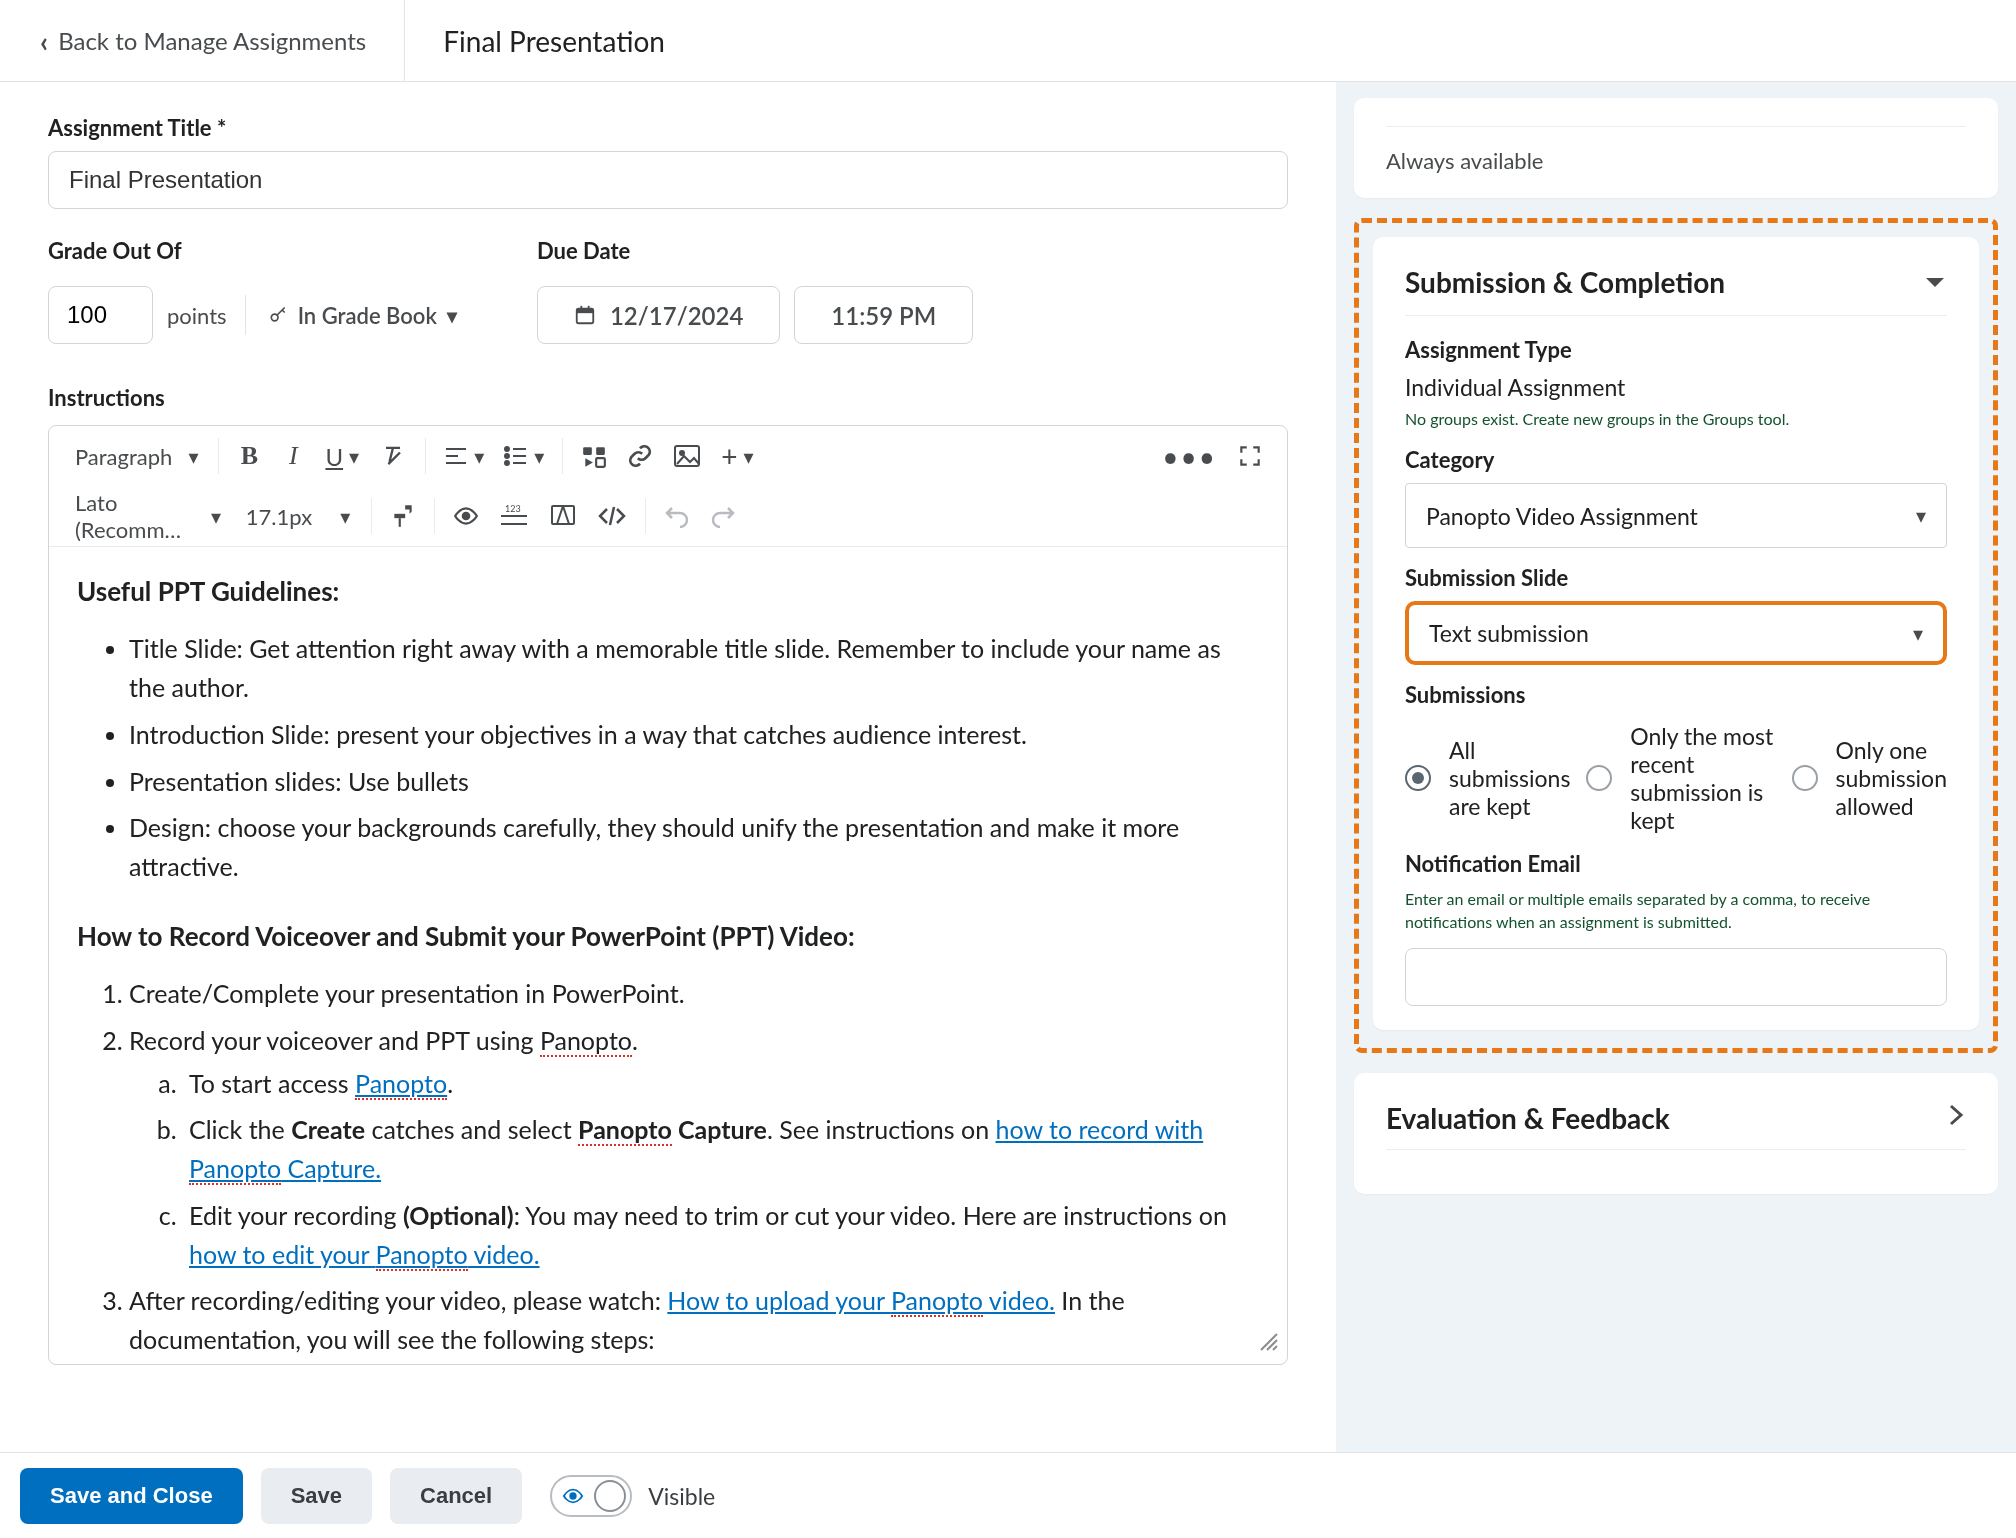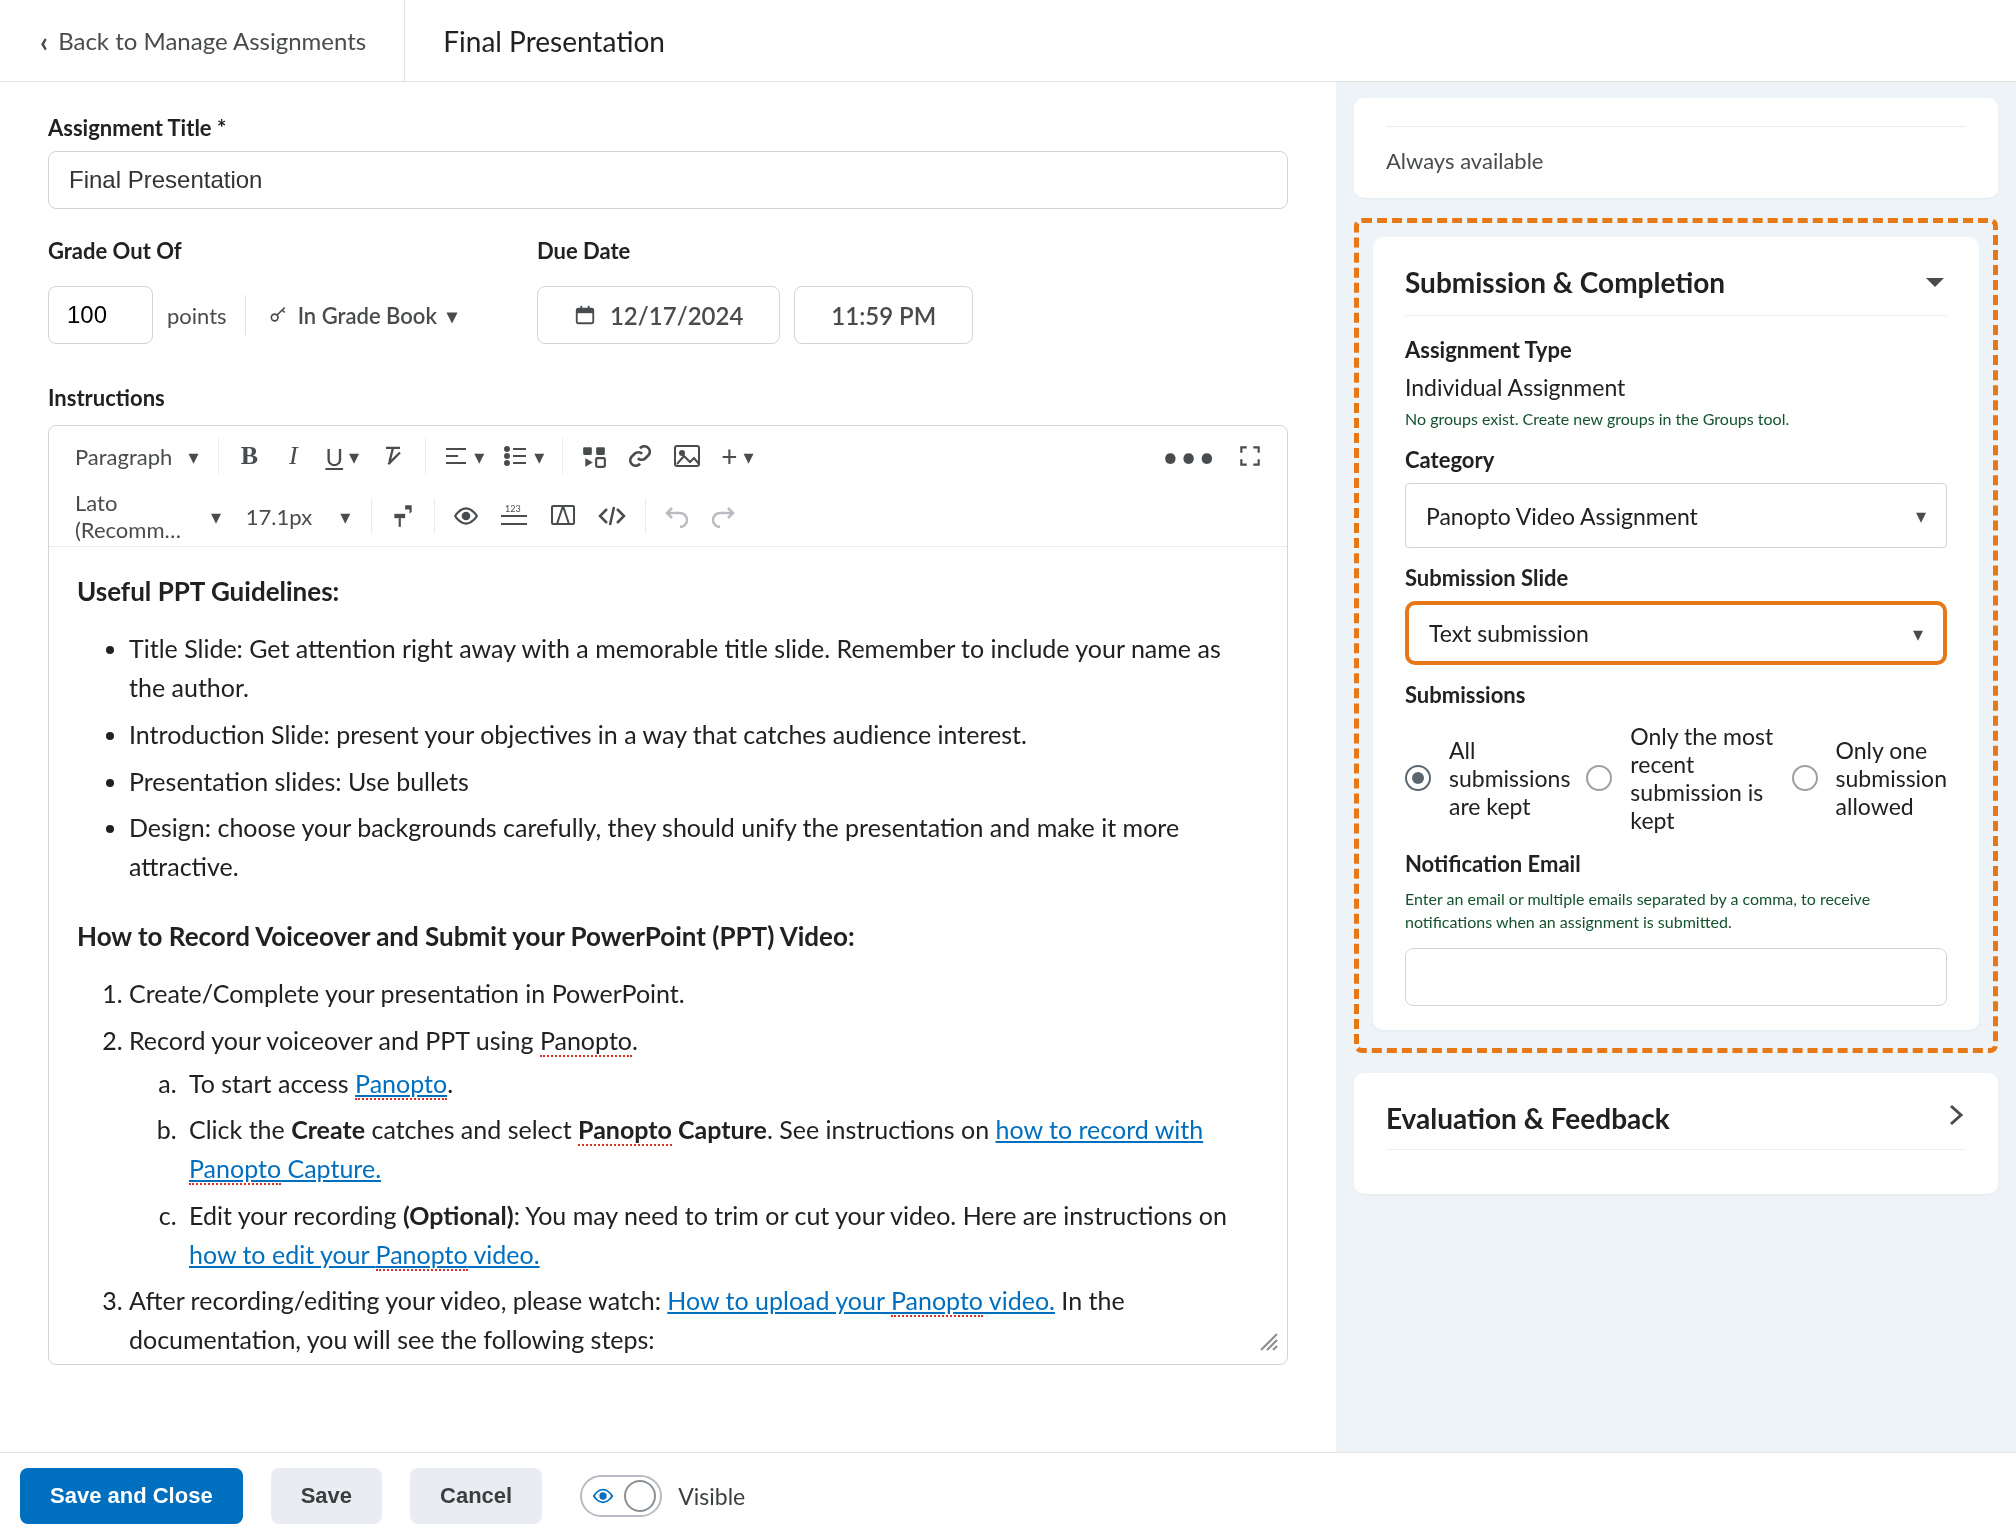--- a/index.html
+++ b/index.html
@@ -84,21 +84,21 @@
 
   .radio-group { display:flex; flex-direction:row; gap:16px; margin-top:14px; }
   .radio-row { display:flex; align-items:center; gap:18px; font-size:23px; cursor:pointer; }
   .radio { width:26px; height:26px; border:2px solid #9aa0a6; border-radius:50%; position:relative; flex-shrink:0; }
   .radio.checked::after { content:""; position:absolute; inset:5px; border-radius:50%; background:#5b6770; }
   .radio.checked { border-color:#5b6770; }
 
   .text-input { width:100%; height:58px; border:1px solid #cfd5db; border-radius:8px; margin-top:14px; }
 
   
-  .footer { position:absolute; left:0; right:0; bottom:0; height:86px; border-top:1px solid #e3e3e3; display:flex; align-items:center; padding:0 20px; gap:28px; background:#fff; }
+  .footer { position:absolute; left:0; right:0; bottom:0; height:86px; border-top:1px solid #e3e3e3; display:flex; align-items:center; padding:0 20px; gap:18px; background:#fff; }
   .btn { height:56px; padding:0 30px; border-radius:8px; font-size:22px; font-weight:600; display:flex; align-items:center; cursor:pointer; border:none; }
   .btn-primary { background:#006fbf; color:#fff; }
   .btn-secondary { background:#e9edf1; color:#3b3e40; }
   .vis-toggle { display:flex; align-items:center; gap:16px; margin-left:10px; }
   .toggle { width:82px; height:42px; border:2px solid #b7bdc3; border-radius:21px; position:relative; cursor:pointer; background:#fff; }
   .toggle .eye { position:absolute; left:10px; top:50%; transform:translateY(-50%); width:22px; height:22px; }
   .toggle .knob { position:absolute; right:4px; top:3px; width:32px; height:32px; border:2px solid #8a9096; border-radius:50%; background:#fff; }
   .vis-label { font-size:23px; color:#3b3e40; }
 
 </style>

